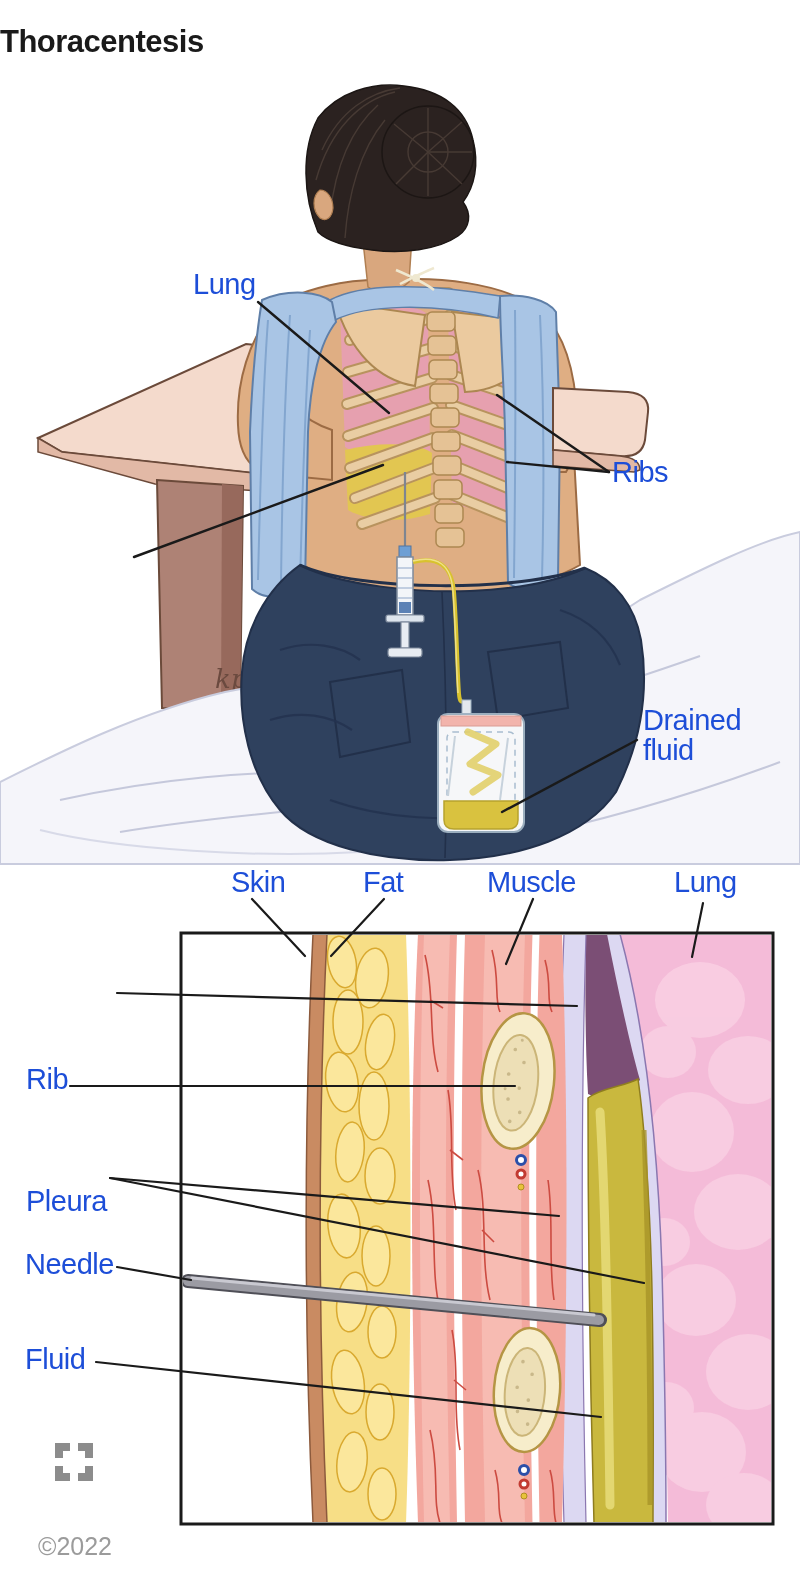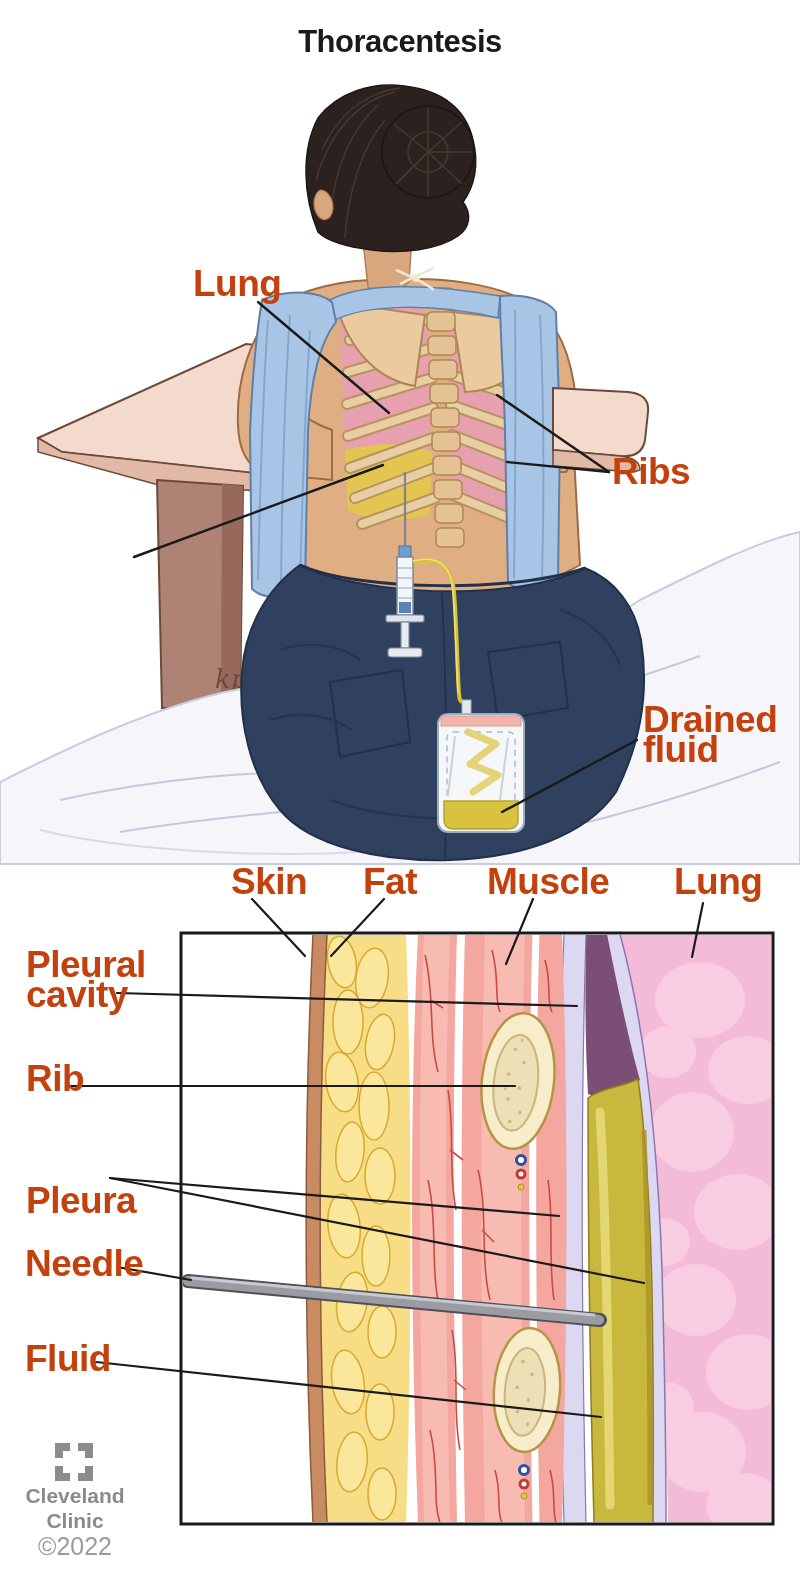--- a/index.html
+++ b/index.html
@@ -1,20 +1,20 @@
 <!DOCTYPE html>
 <html><head>
 <meta charset="utf-8">
 <style>
   html,body{margin:0;padding:0;background:#fff;}
   #page{position:relative;width:800px;height:1572px;background:#ffffff;overflow:hidden;
         font-family:"Liberation Sans", sans-serif;}
-  .lbl{position:absolute;font-weight:bold;font-size:37px;line-height:30px;color:#c2410c;
+  .lbl{position:absolute;font-weight:normal;font-size:29px;line-height:30px;color:#1d4ed8;
        letter-spacing:-0.5px;white-space:pre-line;}
-  #title{position:absolute;left:0;top:24px;width:800px;text-align:center;
+  #title{position:absolute;left:0;top:24px;width:800px;text-align:left;
          font-weight:bold;font-size:31px;color:#1a1a1a;letter-spacing:-0.5px;}
   svg{position:absolute;left:0;top:0;}
   #brand{position:absolute;left:14px;top:1483px;width:122px;text-align:center;
          font-weight:bold;font-size:21px;line-height:25px;color:#8a8a8a;}
   #copyright{position:absolute;left:14px;top:1532px;width:122px;text-align:center;
          font-size:25px;color:#9b9b9b;}
   #logo{position:absolute;left:55px;top:1443px;width:38px;height:38px;}
 </style>
 </head>
 <body>
@@ -363,33 +363,28 @@
   </svg>
 
   <div class="lbl" style="left:193px;top:269px;width:70px;">Lung</div>
   <div class="lbl" style="left:612px;top:457px;width:80px;">Ribs</div>
   <div class="lbl" style="left:643px;top:705px;width:118px;">Drained fluid</div>
 
   <div class="lbl" style="left:231px;top:867px;width:70px;">Skin</div>
   <div class="lbl" style="left:363px;top:867px;width:60px;">Fat</div>
   <div class="lbl" style="left:487px;top:867px;width:100px;">Muscle</div>
   <div class="lbl" style="left:674px;top:867px;width:70px;">Lung</div>
-  <div class="lbl" style="left:26px;top:950px;width:110px;">Pleural cavity</div>
   <div class="lbl" style="left:26px;top:1064px;width:60px;">Rib</div>
   <div class="lbl" style="left:26px;top:1155px;width:100px;margin-top:31px;">Pleura</div>
   <div class="lbl" style="left:25px;top:1249px;width:100px;">Needle</div>
   <div class="lbl" style="left:25px;top:1344px;width:80px;">Fluid</div>
 
   <svg id="logo" viewBox="0 0 38 38">
     <g fill="#8c8c8c">
       <path d="M0,0 L15,0 L15,8 L8,8 L8,15 L0,15 Z"></path>
       <path d="M23,0 L38,0 L38,15 L30,15 L30,8 L23,8 Z"></path>
       <path d="M0,23 L8,23 L8,30 L15,30 L15,38 L0,38 Z"></path>
       <path d="M30,23 L38,23 L38,38 L23,38 L23,30 L30,30 Z"></path>
     </g>
   </svg>
-  <div id="brand">
-    <div>Cleveland</div>
-    <div>Clinic</div>
-  </div>
   <div id="copyright">©2022</div>
 
 </div>
 
 </body></html>

